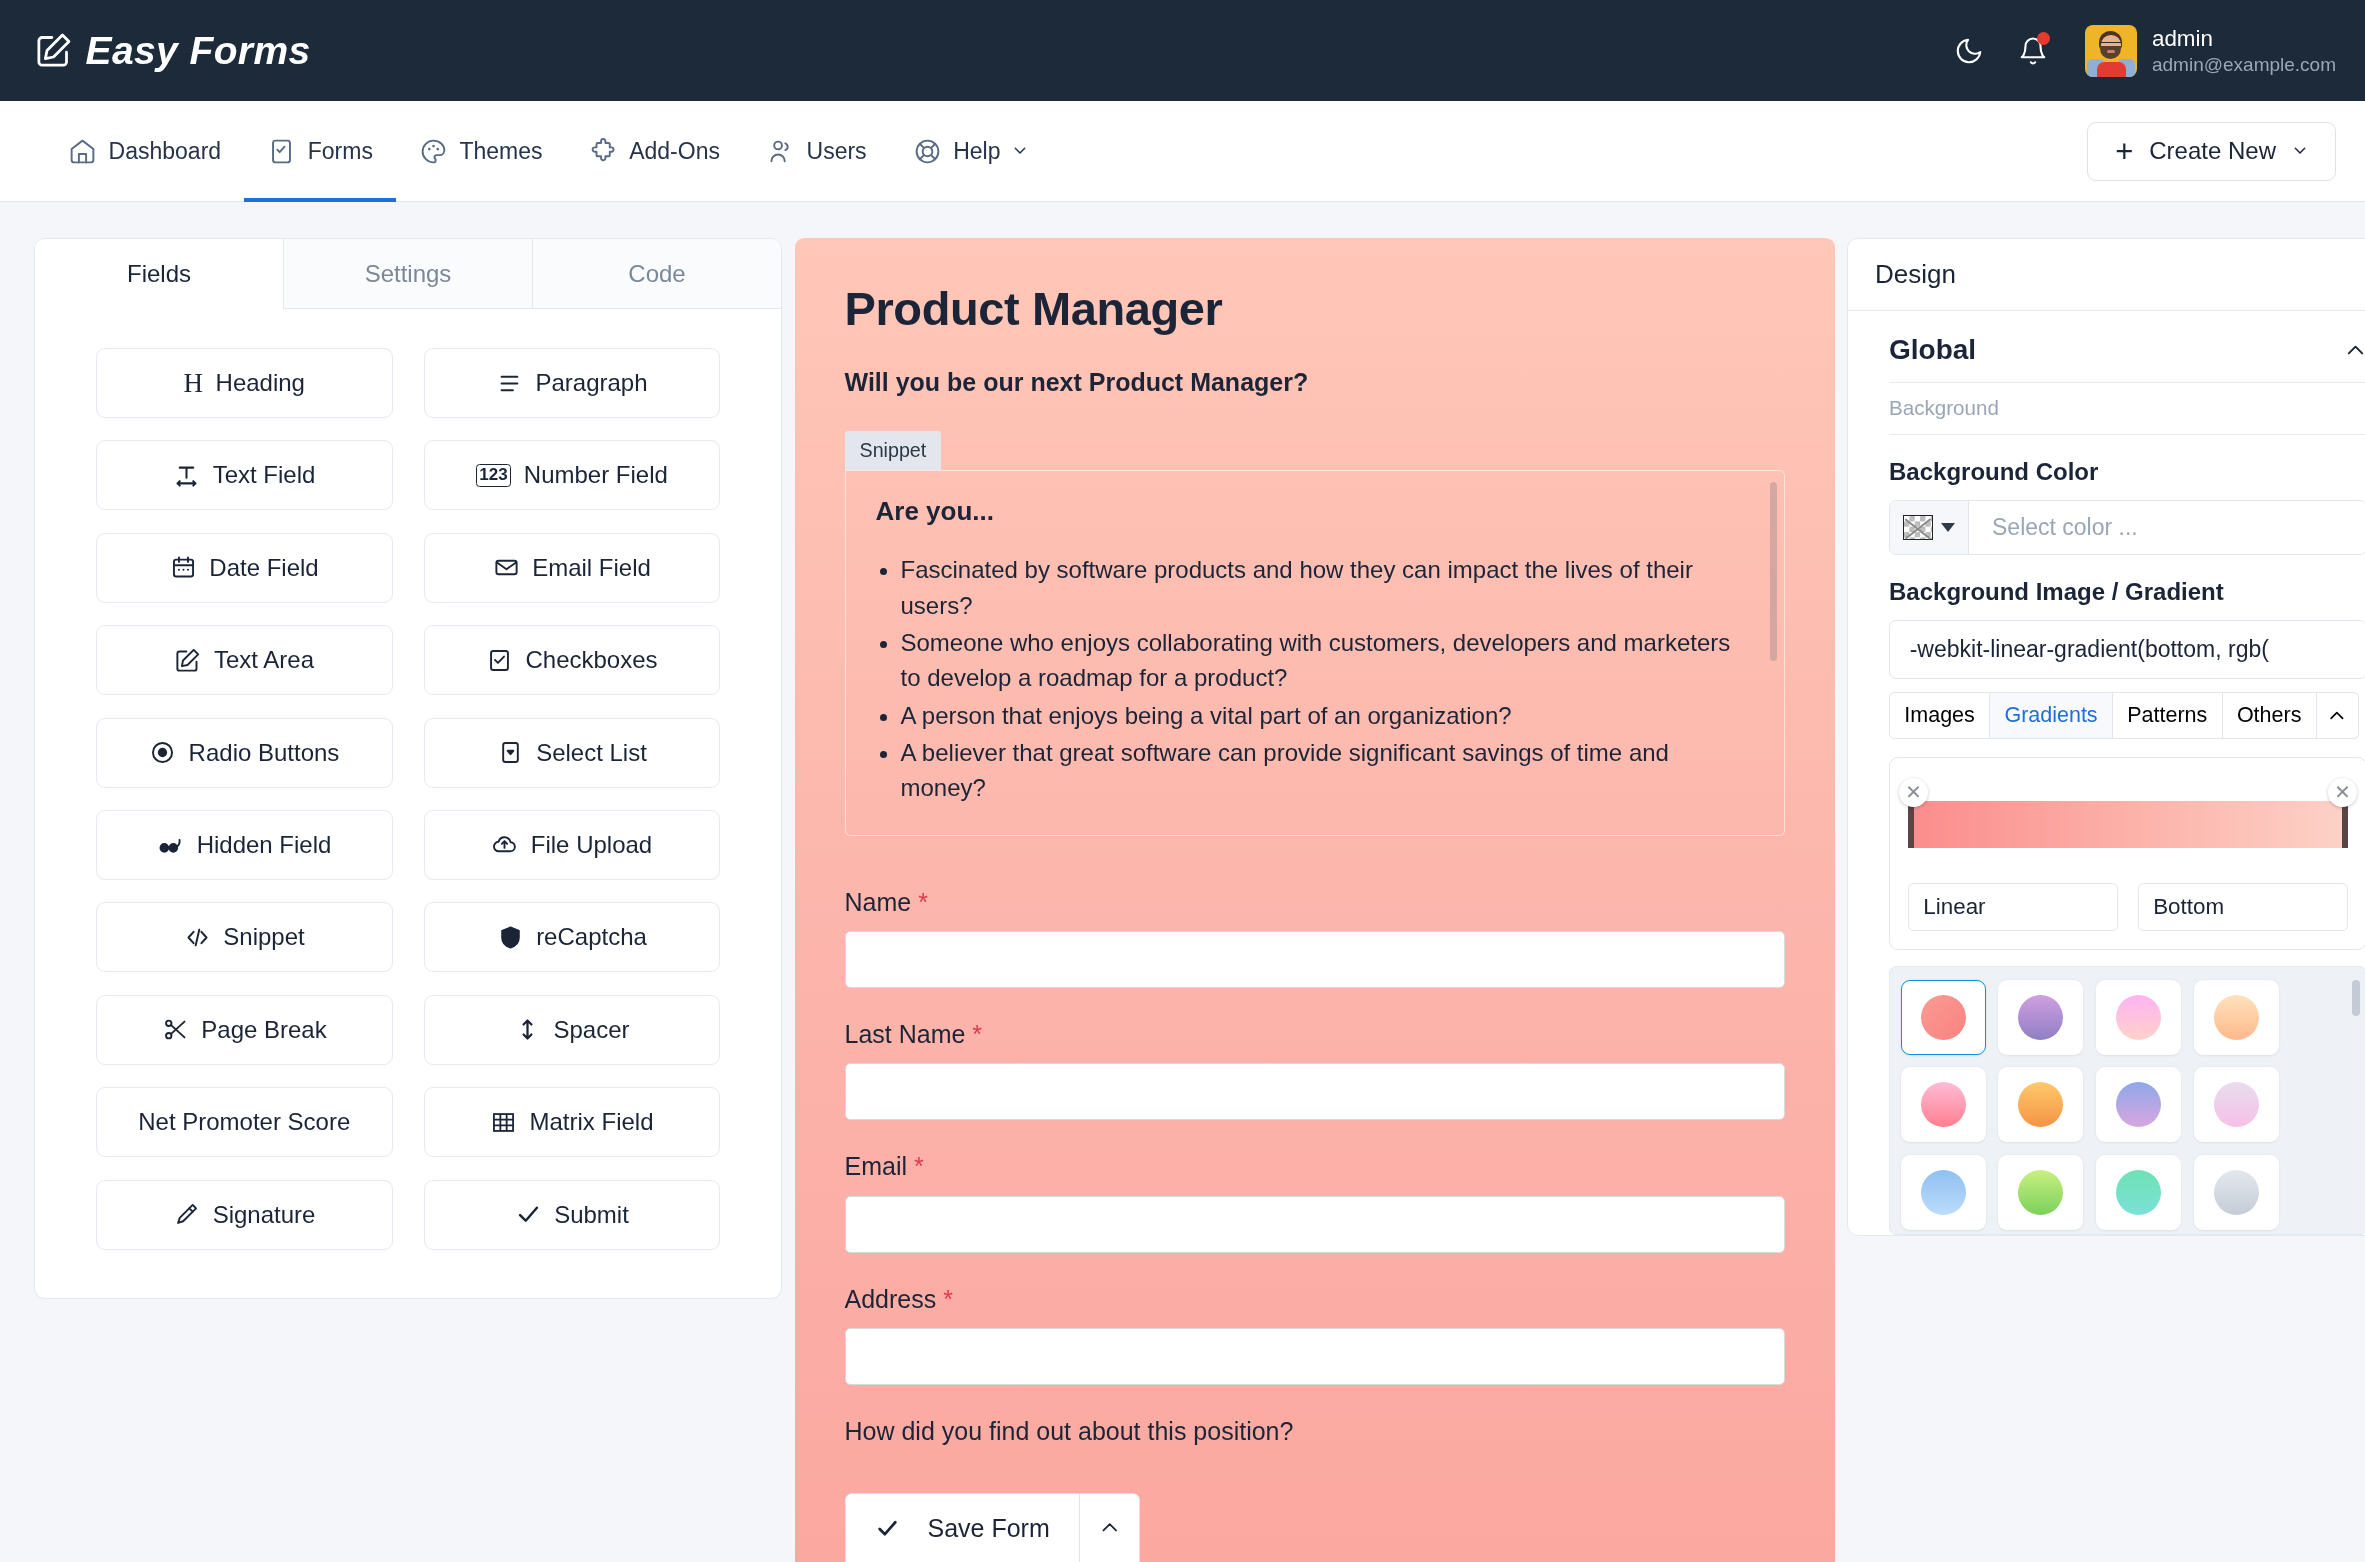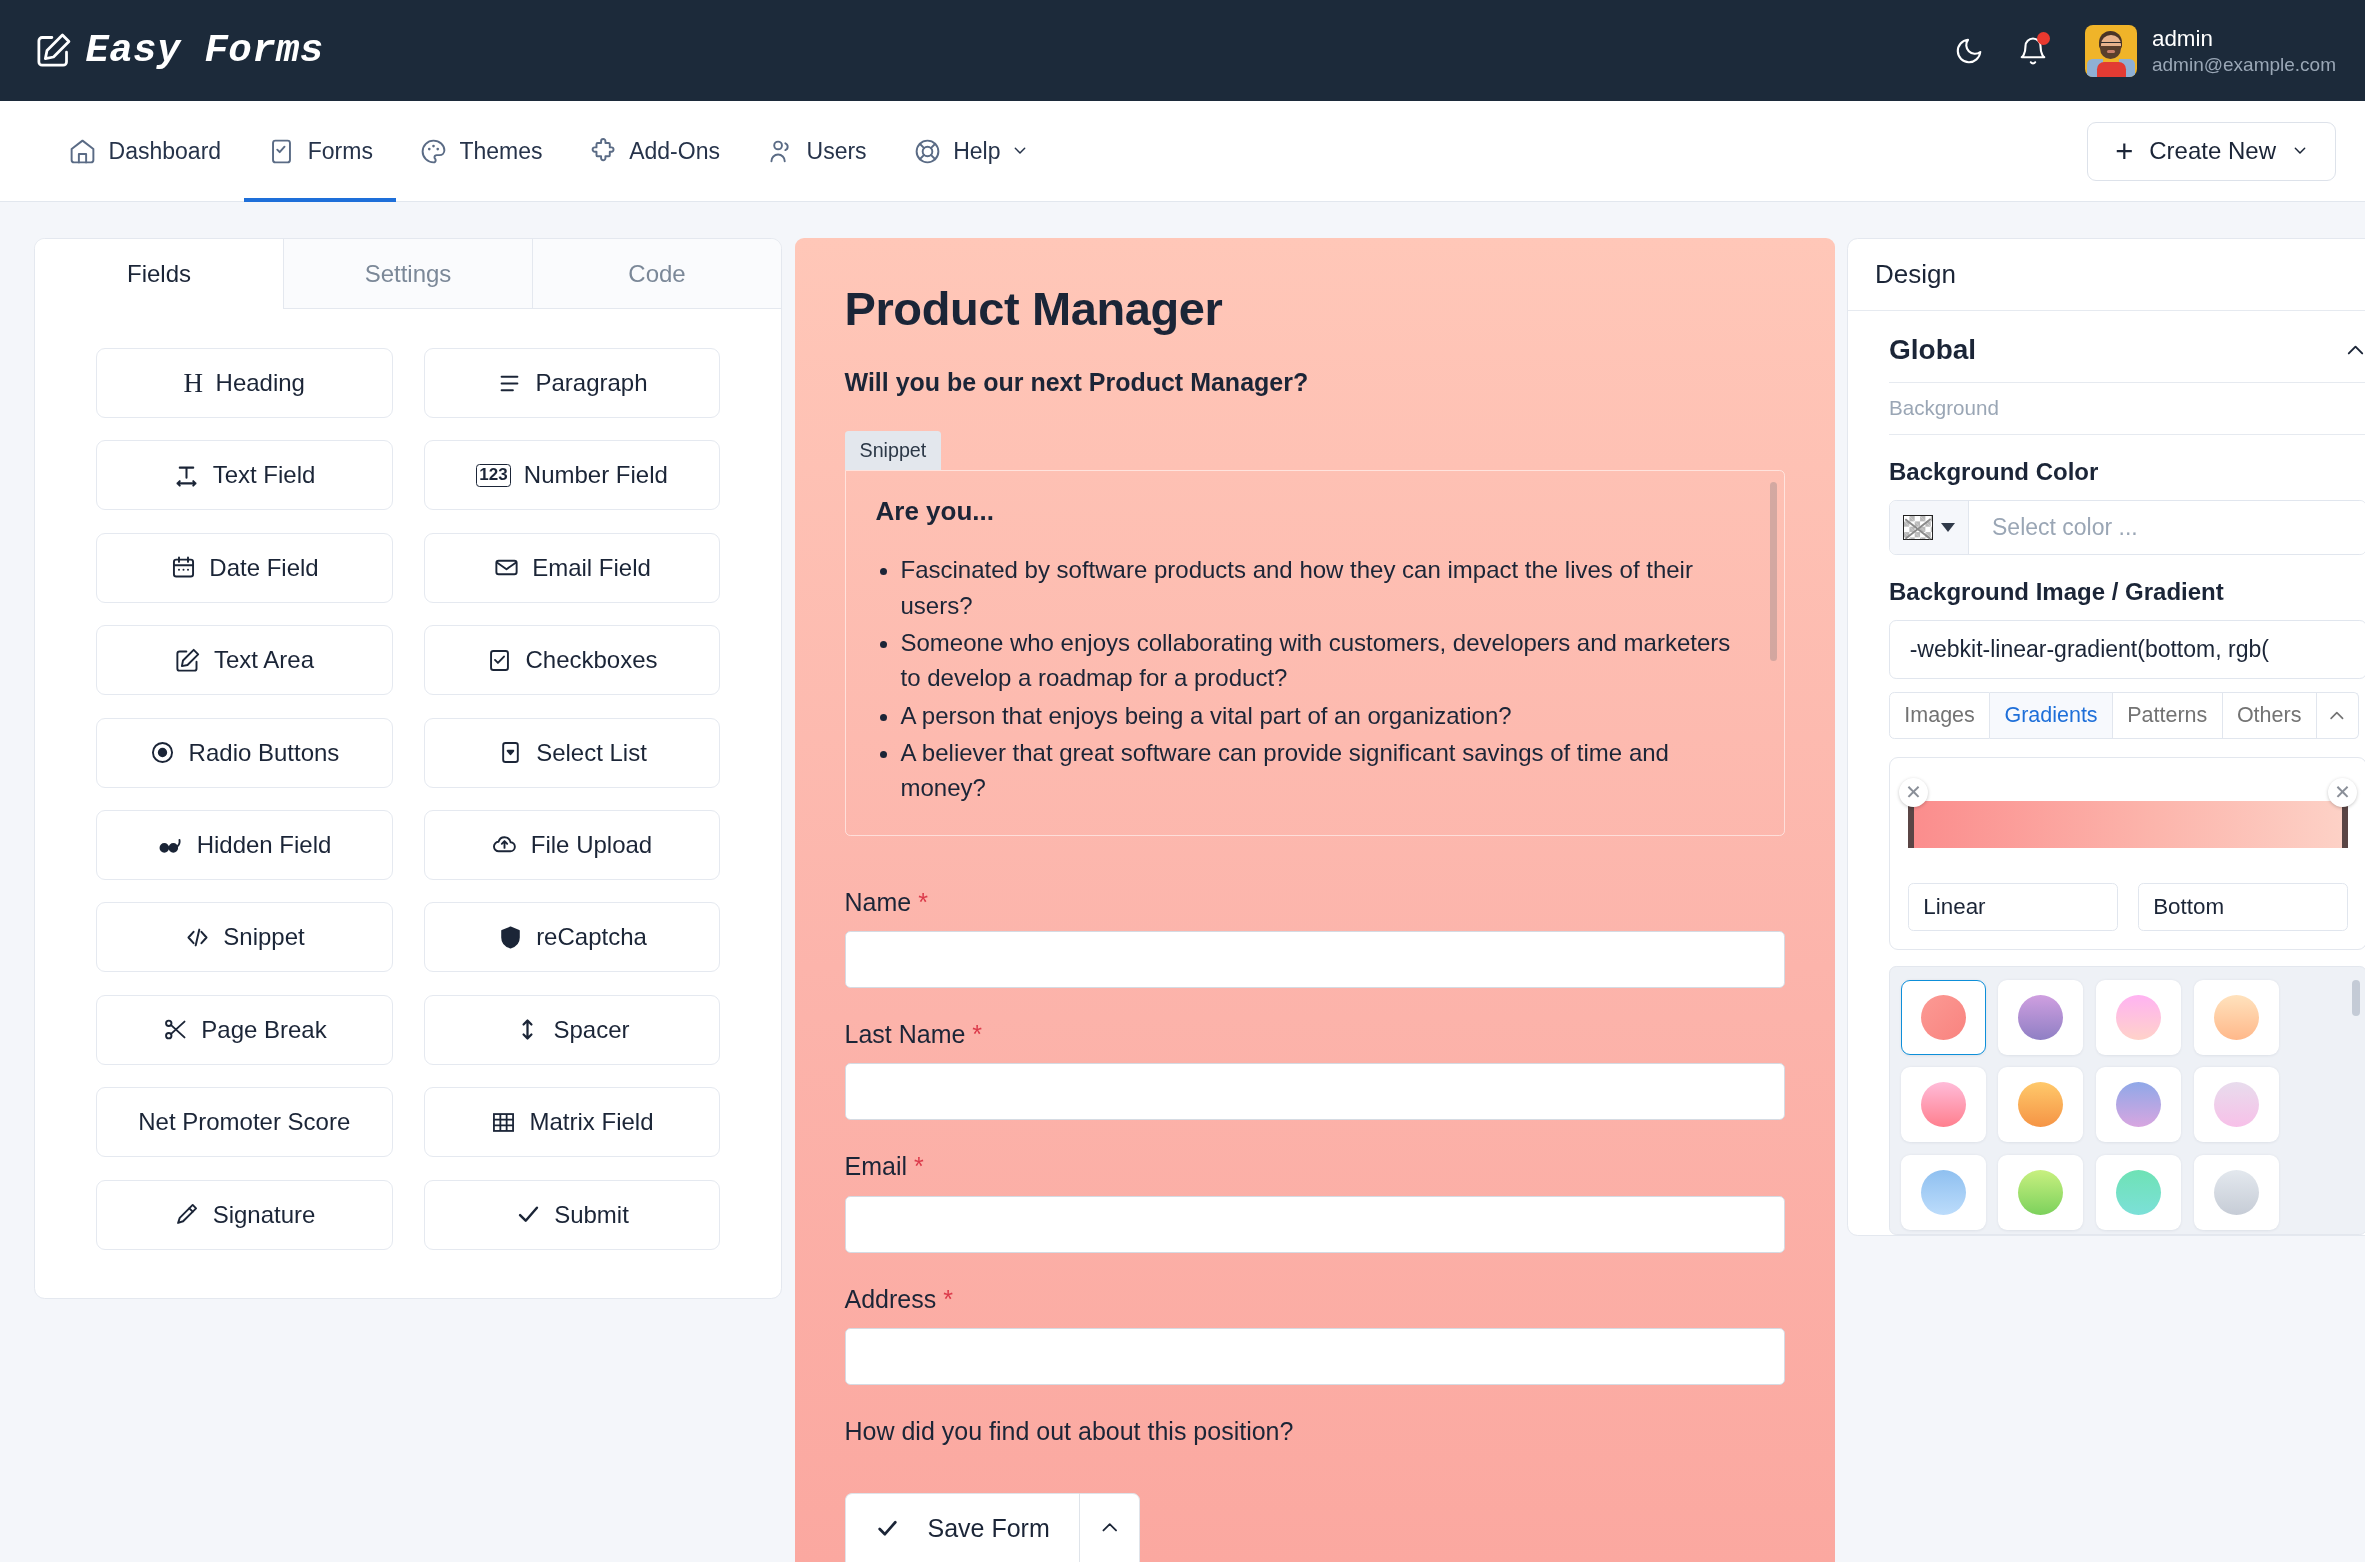--- a/index.html
+++ b/index.html
@@ -16,21 +16,21 @@
     height: 101px;
     background: #1c2a3a;
     display: flex;
     align-items: center;
     padding: 0 30px 0 34px;
     justify-content: space-between;
   }
   .brand { display: flex; align-items: center; gap: 12.5px; }
   .brand-logo { width: 39px; height: 39px; color: #fff; display:block; }
   .brand-name {
-    font-family: Liberation Mono, monospace;
+    font-family: Liberation Sans, sans-serif;
     font-style: italic;
     font-weight: 700;
     font-size: 39px;
     letter-spacing: 0.4px;
     color: #ffffff;
   }
   .top-right { display: flex; align-items: center; gap: 30px; }
   .icon-btn { width: 34px; height: 34px; color: #fff; position: relative; display:flex; align-items:center; justify-content:center; }
   .icon-btn svg { width: 30px; height: 30px; }
   .badge-dot {
@@ -276,21 +276,21 @@
   .grad-input {
     width: 100%; height: 59px; border: 0.9px solid #e1e6ee; border-radius: 7.2px;
     display: flex; align-items: center; padding-left: 19.7px;
     font-size: 23px; color: #1b2537; background: #fff; overflow: hidden; white-space: nowrap;
     cursor: text;
   }
   .src-tabs { display: flex; margin-top: 12.5px; }
   .src-tab {
     border: 0.9px solid #e1e6ee; border-left: none;
     height: 47px; display: flex; align-items: center; padding: 0 14.3px;
-    font-size: 21.5px; color: #737373; background: #fff; cursor: pointer;
+    font-size: 21.5px; color: #000000; background: #fff; cursor: pointer;
   }
   .src-tab:first-child { border-left: 0.9px solid #e1e6ee; border-radius: 5.4px 0 0 5.4px; }
   .src-tab.active { color: #1e6fd9; background: #f7f9fd; }
   .src-tab.last { border-radius: 0 5.4px 5.4px 0; padding: 0 10.7px; }
   .src-tab.last svg { width: 19.7px; height: 19.7px; }
   .grad-editor {
     margin-top: 18px; border: 0.9px solid #e3e7ee; border-radius: 9px;
     padding: 19.7px 18px 18px 18px; background: #fff;
   }
   .grad-strip-wrap { position: relative; height: 70px; }

